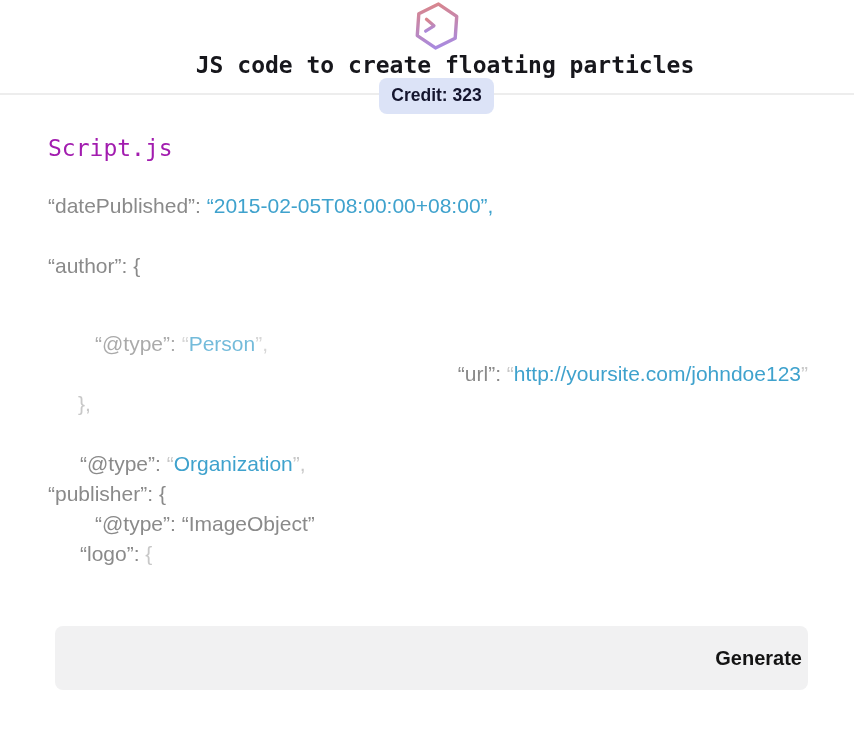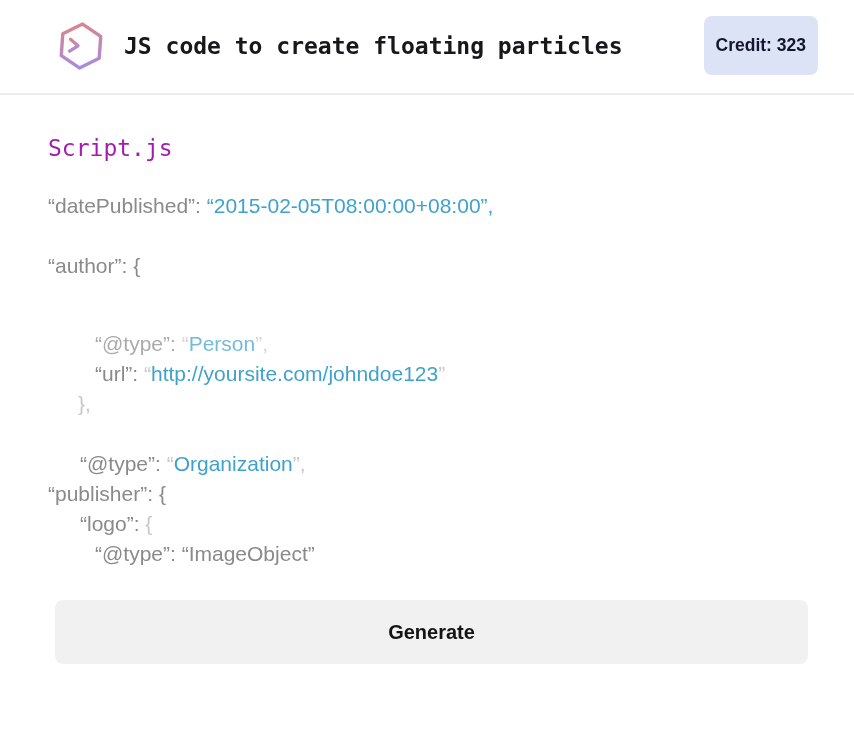--- a/index.html
+++ b/index.html
@@ -14,51 +14,52 @@
   *{box-sizing:border-box;}
   html,body{margin:0;padding:0;}
   body{
     width:854px;height:748px;background:#ffffff;overflow:hidden;
     font-family:"Liberation Sans",sans-serif;
   }
   .header{
     height:95px;display:flex;align-items:center;
     padding:0 36px 2px 55px;
     border-bottom:2px solid var(--divider);
+    flex-direction:column;
   }
   .logo{width:52px;height:52px;flex:0 0 auto;}
   .title{
     margin-left:17px;
     font-family:"DejaVu Sans Mono","Liberation Mono",monospace;
     font-weight:bold;font-size:23px;color:#17171c;
     white-space:nowrap;letter-spacing:0;
   }
   .spacer{flex:1;}
   .badge{
     background:var(--badge-bg);color:var(--badge-text);
     font-weight:700;font-size:17.5px;line-height:1;
-    padding:21px 12px;border-radius:8px;white-space:nowrap;
+    padding:9px 12px;border-radius:8px;white-space:nowrap;
   }
   .main{padding:40px 46px 0 48px;}
   .filename{
     font-family:"DejaVu Sans Mono","Liberation Mono",monospace;
     font-size:23px;color:#a21caf;line-height:26px;
   }
   .code{margin-top:30px;font-size:21px;}
   .code-line{line-height:30px;height:30px;white-space:pre;}
   .code-line.blank{height:30px;}
   .code-line.dim{opacity:0.72;}
   .tok-k{color:var(--key-gray);}
   .tok-v{color:var(--accent-blue);}
   .tok-p{color:var(--punct-gray);}
   .generate-btn{
-    display:block;margin:31px 46px 0 55px;width:753px;height:64px;
+    display:block;margin:57px 46px 0 55px;width:753px;height:64px;
     background:var(--button-bg);border:none;border-radius:8px;
     font-family:"Liberation Sans",sans-serif;
-    font-size:20px;font-weight:700;color:#141414;cursor:pointer;
+    font-size:20px;font-weight:700;color:#141414;cursor:pointer;text-align:right;
   }
 </style>
 </head>
 <body>
 
 <div class="header">
   <span class="logo">
     <svg width="52" height="52" viewBox="0 0 52 52">
       <defs>
         <linearGradient id="hexGrad" x1="0.35" y1="0" x2="0.55" y2="1">
@@ -78,23 +79,23 @@
   <div class="badge">Credit: 323</div>
 </div>
 
 <div class="main">
   <div class="filename">Script.js</div>
   <div class="code" id="code-block">
       <div class="code-line"><span class="tok-k">“datePublished”: </span><span class="tok-v">“2015-02-05T08:00:00+08:00”,</span></div>
       <div class="code-line blank"></div>
       <div class="code-line"><span class="tok-k">“author”: {</span></div>
       <div class="code-line dim" style="padding-left: 47px; margin-top: 48px;"><span class="tok-k">“@type”: </span><span class="tok-p">“</span><span class="tok-v">Person</span><span class="tok-p">”,</span></div>
-      <div class="code-line" style="padding-left: 47px;"><span class="tok-k">“url”: </span><span class="tok-p">“</span><span class="tok-v">http://yoursite.com/johndoe123</span><span class="tok-p">”</span></div>
+      <div class="code-line" style="padding-left: 47px; text-align: right;"><span class="tok-k">“url”: </span><span class="tok-p">“</span><span class="tok-v">http://yoursite.com/johndoe123</span><span class="tok-p">”</span></div>
       <div class="code-line" style="padding-left: 30px;"><span class="tok-p">},</span></div>
       <div class="code-line blank"></div>
       <div class="code-line" style="padding-left: 32px;"><span class="tok-k">“@type”: </span><span class="tok-p">“</span><span class="tok-v">Organization</span><span class="tok-p">”,</span></div>
       <div class="code-line"><span class="tok-k">“publisher”: {</span></div>
+      <div class="code-line" style="padding-left: 47px;"><span class="tok-k">“@type”: “ImageObject”</span></div>
       <div class="code-line" style="padding-left: 32px;"><span class="tok-k">“logo”: </span><span class="tok-p">{</span></div>
-      <div class="code-line" style="padding-left: 47px;"><span class="tok-k">“@type”: “ImageObject”</span></div>
     </div>
 </div>
 
 <button class="generate-btn">Generate</button>
 
 </body></html>

